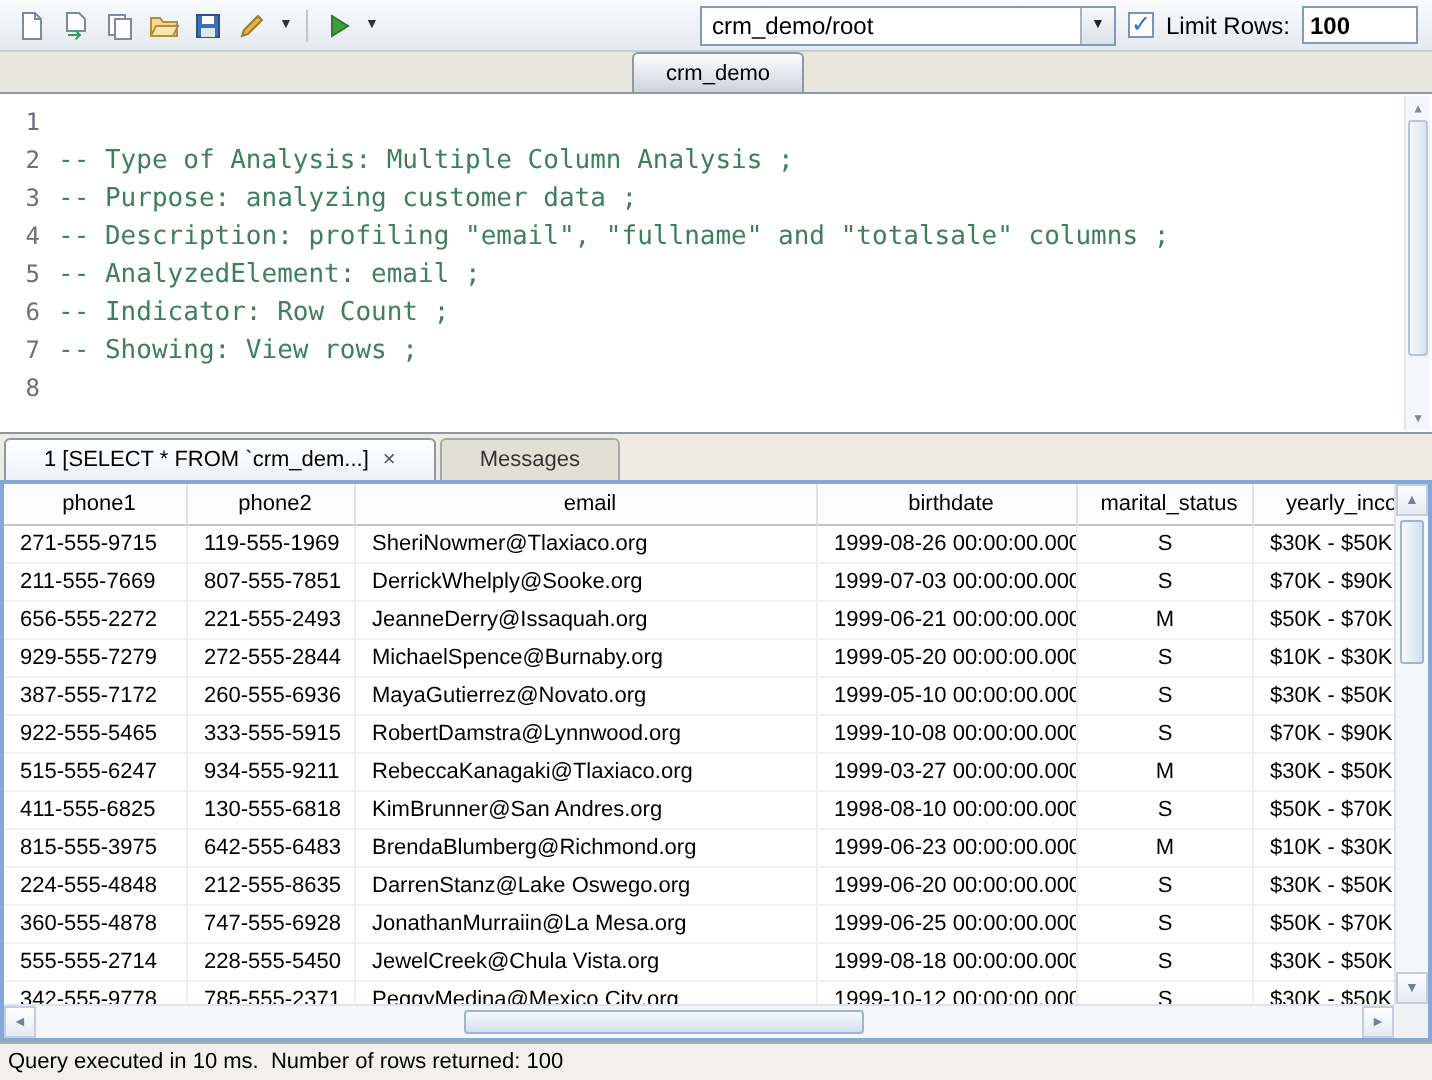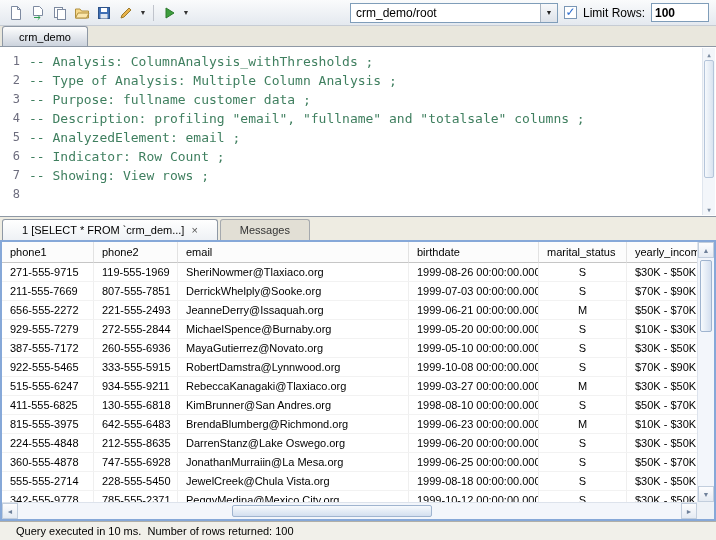--- a/index.html
+++ b/index.html
@@ -25,21 +25,21 @@
                background: linear-gradient(#f7f8fa, #dde2e9); display: flex;
                align-items: center; justify-content: center; font-size: 7px; color: #222; }
   .chkbox { width: 13px; height: 13px; border: 1px solid #7a96b5; background: #fff;
             color: #2f6fd0; font-size: 12px; line-height: 11px; text-align: center; }
   .limit-label { font-size: 12px; color: #000; }
   .limit-input { width: 58px; height: 19px; border: 1px solid #7f9db9; font-size: 12px;
                  padding: 0 3px; font-family: "Liberation Sans", sans-serif; font-weight: bold; }
 
   
   .tabrow { height: 21px; flex: 0 0 21px; background: #e9e7dd; display: flex;
-            align-items: flex-end; border-bottom: 1px solid #8e98a5; }
+            align-items: flex-end; border-bottom: 1px solid #8e98a5; justify-content: center; }
   .edtab { margin-left: 2px; height: 20px; padding: 0 16px; font-size: 11px;
            display: flex; align-items: center; background: linear-gradient(#fdfdfd, #ccd3dd);
            border: 1px solid #8e98a5; border-bottom: none; border-radius: 3px 3px 0 0; }
 
   
   .editor { height: 170px; flex: 0 0 170px; background: #fff; position: relative;
             padding-top: 5px; border-bottom: 1px solid #8e98a5;
             font-family: "DejaVu Sans Mono", monospace; font-size: 13px; line-height: 19px;
             overflow: hidden; }
   .ed-line { display: flex; white-space: pre; }
@@ -68,21 +68,21 @@
   .tabclose { margin-left: 7px; font-size: 11px; line-height: 11px; color: #555; }
 
   
   .results-body { flex: 0 0 281px; height: 281px; position: relative; background: #eceadf; }
   .table-outer { position: absolute; inset: 0; border: 2px solid #86a8d8; background: #fff;
                  display: grid; grid-template-columns: 1fr 17px; grid-template-rows: 1fr 17px; }
   .grid-area { overflow: hidden; background: #fff; }
   table { width: 725px; table-layout: fixed; border-collapse: separate; border-spacing: 0;
           font-size: 11px; color: #000; }
   .col-0{width:92px}.col-1{width:84px}.col-2{width:231px}.col-3{width:130px}.col-4{width:88px}.col-5{width:100px}
-  th { height: 21px; font-weight: normal; text-align: left; padding: 0 4px 0 8px;
+  th { height: 21px; font-weight: normal; text-align: center; padding: 0 4px 0 8px;
        background: #fcfcfc; border-bottom: 1px solid #c6c6c6; border-right: 1px solid #e2e2e2;
        white-space: nowrap; overflow: hidden; margin-left: 11px; }
   td { height: 19px; padding: 0 4px 0 8px; border-right: 1px solid #efefef;
        border-bottom: 1px solid #f2f2f2; white-space: nowrap; overflow: hidden; }
   td.center { text-align: center; padding-left: 4px; }
 
   
   .vscroll { position: relative; background: #f3f6fb; border-left: 1px solid #dde3ec; }
   .hscroll { position: relative; background: #f3f6fb; border-top: 1px solid #dde3ec; }
   .sb-btn { position: absolute; width: 16px; height: 16px; font-size: 7px; color: #6f819a;
@@ -91,21 +91,21 @@
   .vthumb { position: absolute; left: 2px; top: 18px; width: 12px; height: 72px;
             background: linear-gradient(90deg,#f7fafd,#d3dfef); border: 1px solid #9fb4cf;
             border-radius: 2px; }
   .hthumb { position: absolute; top: 2px; left: 230px; width: 200px; height: 12px;
             background: linear-gradient(#f7fafd,#d3dfef); border: 1px solid #9fb4cf;
             border-radius: 2px; }
   .corner { background: #eef2f7; }
 
   
   .statusbar { height: 19px; flex: 0 0 19px; background: #f1f0ea; border-top: 1px solid #b0afa8;
-               display: flex; align-items: center; padding-left: 16px; font-size: 11px;
+               display: flex; align-items: center; padding-left: 4px; font-size: 11px;
                white-space: pre; }
 </style>
 </head>
 <body>
 
 <div class="app">
 
   <div class="toolbar">
     <div class="tbico">
       <svg width="16" height="16" viewBox="0 0 16 16">
@@ -164,23 +164,23 @@
   </div>
 
   <div class="tabrow">
     <div class="edtab">
       <span>crm_demo</span>
     </div>
   </div>
 
   <div class="editor">
     <div>
-        <div class="ed-line"><span class="ln">1</span><span class="code"><span class="comment">-- Analysis: ColumnAnalysis_withThresholds ;</span></span></div>
+        <div class="ed-line"><span class="ln">1</span></div>
         <div class="ed-line"><span class="ln">2</span><span class="code"><span class="comment">-- Type of Analysis: Multiple Column Analysis ;</span></span></div>
-        <div class="ed-line"><span class="ln">3</span><span class="code"><span class="comment">-- Purpose: fullname customer data ;</span></span></div>
+        <div class="ed-line"><span class="ln">3</span><span class="code"><span class="comment">-- Purpose: analyzing customer data ;</span></span></div>
         <div class="ed-line"><span class="ln">4</span><span class="code"><span class="comment">-- Description: profiling "email", "fullname" and "totalsale" columns ;</span></span></div>
         <div class="ed-line"><span class="ln">5</span><span class="code"><span class="comment">-- AnalyzedElement: email ;</span></span></div>
         <div class="ed-line"><span class="ln">6</span><span class="code"><span class="comment">-- Indicator: Row Count ;</span></span></div>
         <div class="ed-line"><span class="ln">7</span><span class="code"><span class="comment">-- Showing: View rows ;</span></span></div>
         <div class="ed-line"><span class="ln">8</span></div>
       </div>
     <div class="ed-vscroll">
       <div class="ed-arrow" style="top:0">▲</div>
       <div class="ed-vthumb"></div>
       <div class="ed-arrow" style="bottom:0">▼</div>

